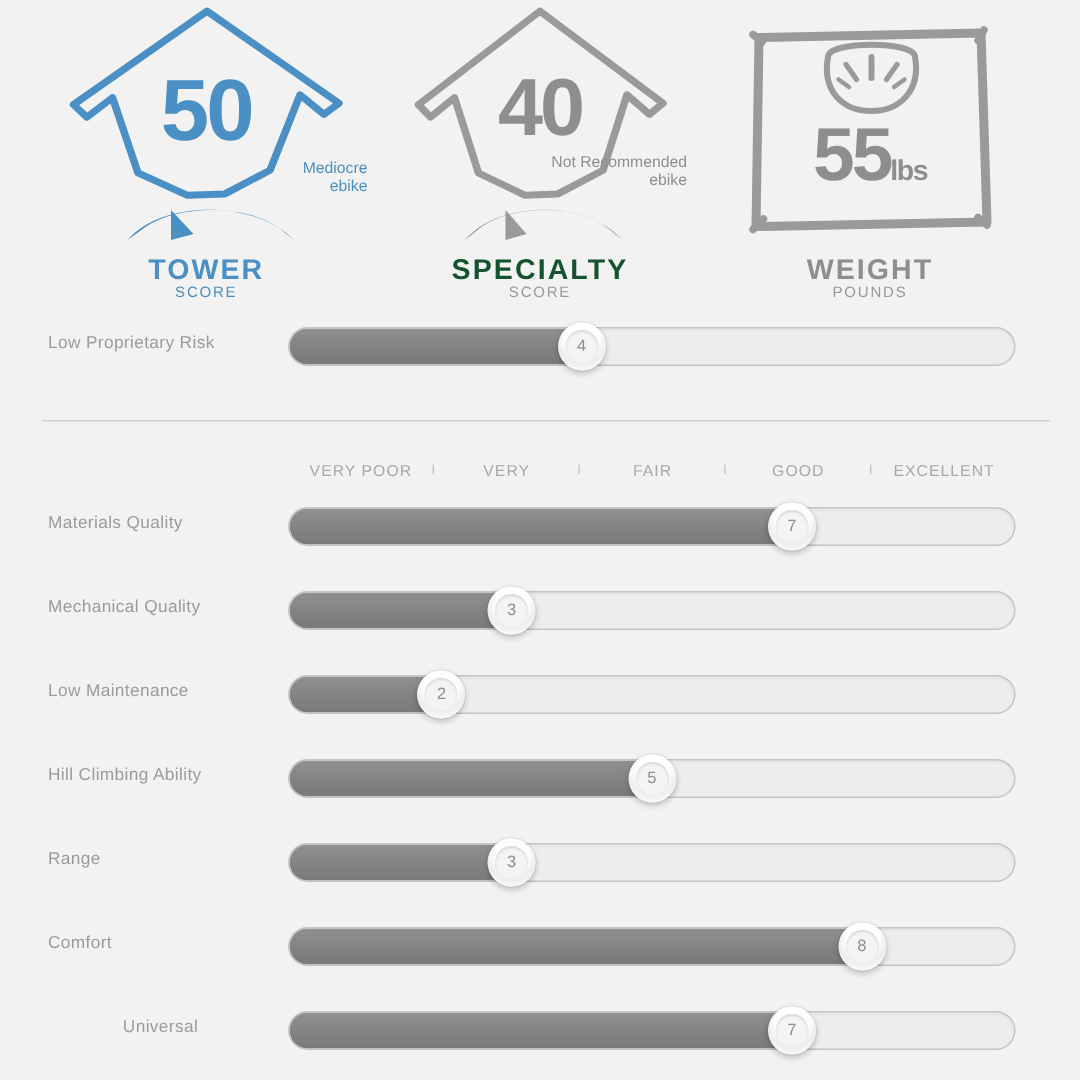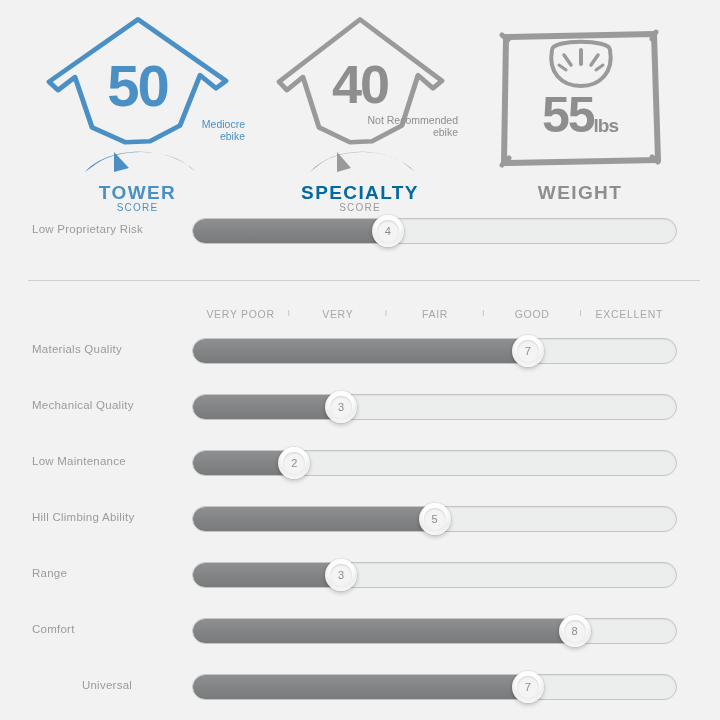--- a/index.html
+++ b/index.html
@@ -11,21 +11,21 @@
     height: 720px;
     background: #f2f2f2;
     font-family: "Liberation Sans", sans-serif;
     overflow: hidden;
     position: relative;
   }
 
   
   #badges {
     position: absolute;
-    left: 0; top: 12px;
+    left: 0; top: 0;
     width: 720px;
     height: 205px;
   }
   .badge {
     position: absolute;
     top: 0;
     height: 205px;
   }
   .badge-svg-wrap {
     position: absolute;
@@ -66,21 +66,21 @@
   #badge-tower { left: 30px; width: 215px; }
   #badge-tower .badge-num  { top: 45px; font-size: 58px; color: #4a90c4; }
   #badge-tower .badge-sub  { top: 107px; color: #4a90c4; }
   #badge-tower .badge-title{ top: 170px; color: #4a90c4; }
   #badge-tower .badge-title-sub { top: 190px; color: #4a90c4; }
 
   
   #badge-specialty { left: 262px; width: 196px; }
   #badge-specialty .badge-num  { top: 45px; font-size: 54px; color: #8e8e8e; }
   #badge-specialty .badge-sub  { top: 103px; color: #8e8e8e; }
-  #badge-specialty .badge-title{ top: 170px; color: #0369a1; }
+  #badge-specialty .badge-title{ top: 170px; color: #14532d; }
   #badge-specialty .badge-title-sub { top: 190px; color: #9a9a9a; }
 
   
   #badge-weight { left: 482px; width: 196px; }
   #badge-weight .badge-num  { top: 78px; font-size: 50px; color: #8e8e8e; }
   #badge-weight .badge-title{ top: 170px; color: #8e8e8e; }
   #badge-weight .badge-title-sub { top: 190px; color: #9a9a9a; }
   .lbs { font-size: 19px; letter-spacing: -1px; }
 
   
@@ -222,20 +222,21 @@
         <path d="M70 38 C70 27, 128 27, 128 38 C132 60, 118 74, 99 74 C79 74, 66 60, 70 38 Z" fill="none" stroke="#9a9a9a" stroke-width="4"></path>
         <line x1="99" y1="38" x2="99" y2="52" stroke="#9a9a9a" stroke-width="4" stroke-linecap="round"></line>
         <line x1="82" y1="43" x2="89" y2="53" stroke="#9a9a9a" stroke-width="3.5" stroke-linecap="round"></line>
         <line x1="116" y1="43" x2="109" y2="53" stroke="#9a9a9a" stroke-width="3.5" stroke-linecap="round"></line>
         <line x1="77" y1="53" x2="84" y2="58" stroke="#9a9a9a" stroke-width="3" stroke-linecap="round"></line>
         <line x1="121" y1="53" x2="114" y2="58" stroke="#9a9a9a" stroke-width="3" stroke-linecap="round"></line>
       </svg>
     </div>
     <div class="badge-num"><span>55</span><span class="lbs">lbs</span></div>
     <div class="badge-title">WEIGHT</div>
+    <div class="badge-title-sub">POUNDS</div>
   </div>
 </div>
 
 <div class="slider-row" id="row-top" style="top:218px;">
   <div class="slider-label">Low Proprietary Risk</div>
   <div class="slider-track">
     <div class="slider-fill" style="width: 195.8px;"></div>
   </div>
   <div class="slider-handle" style="left: 387.8px;">
     <span class="handle-value">4</span>

